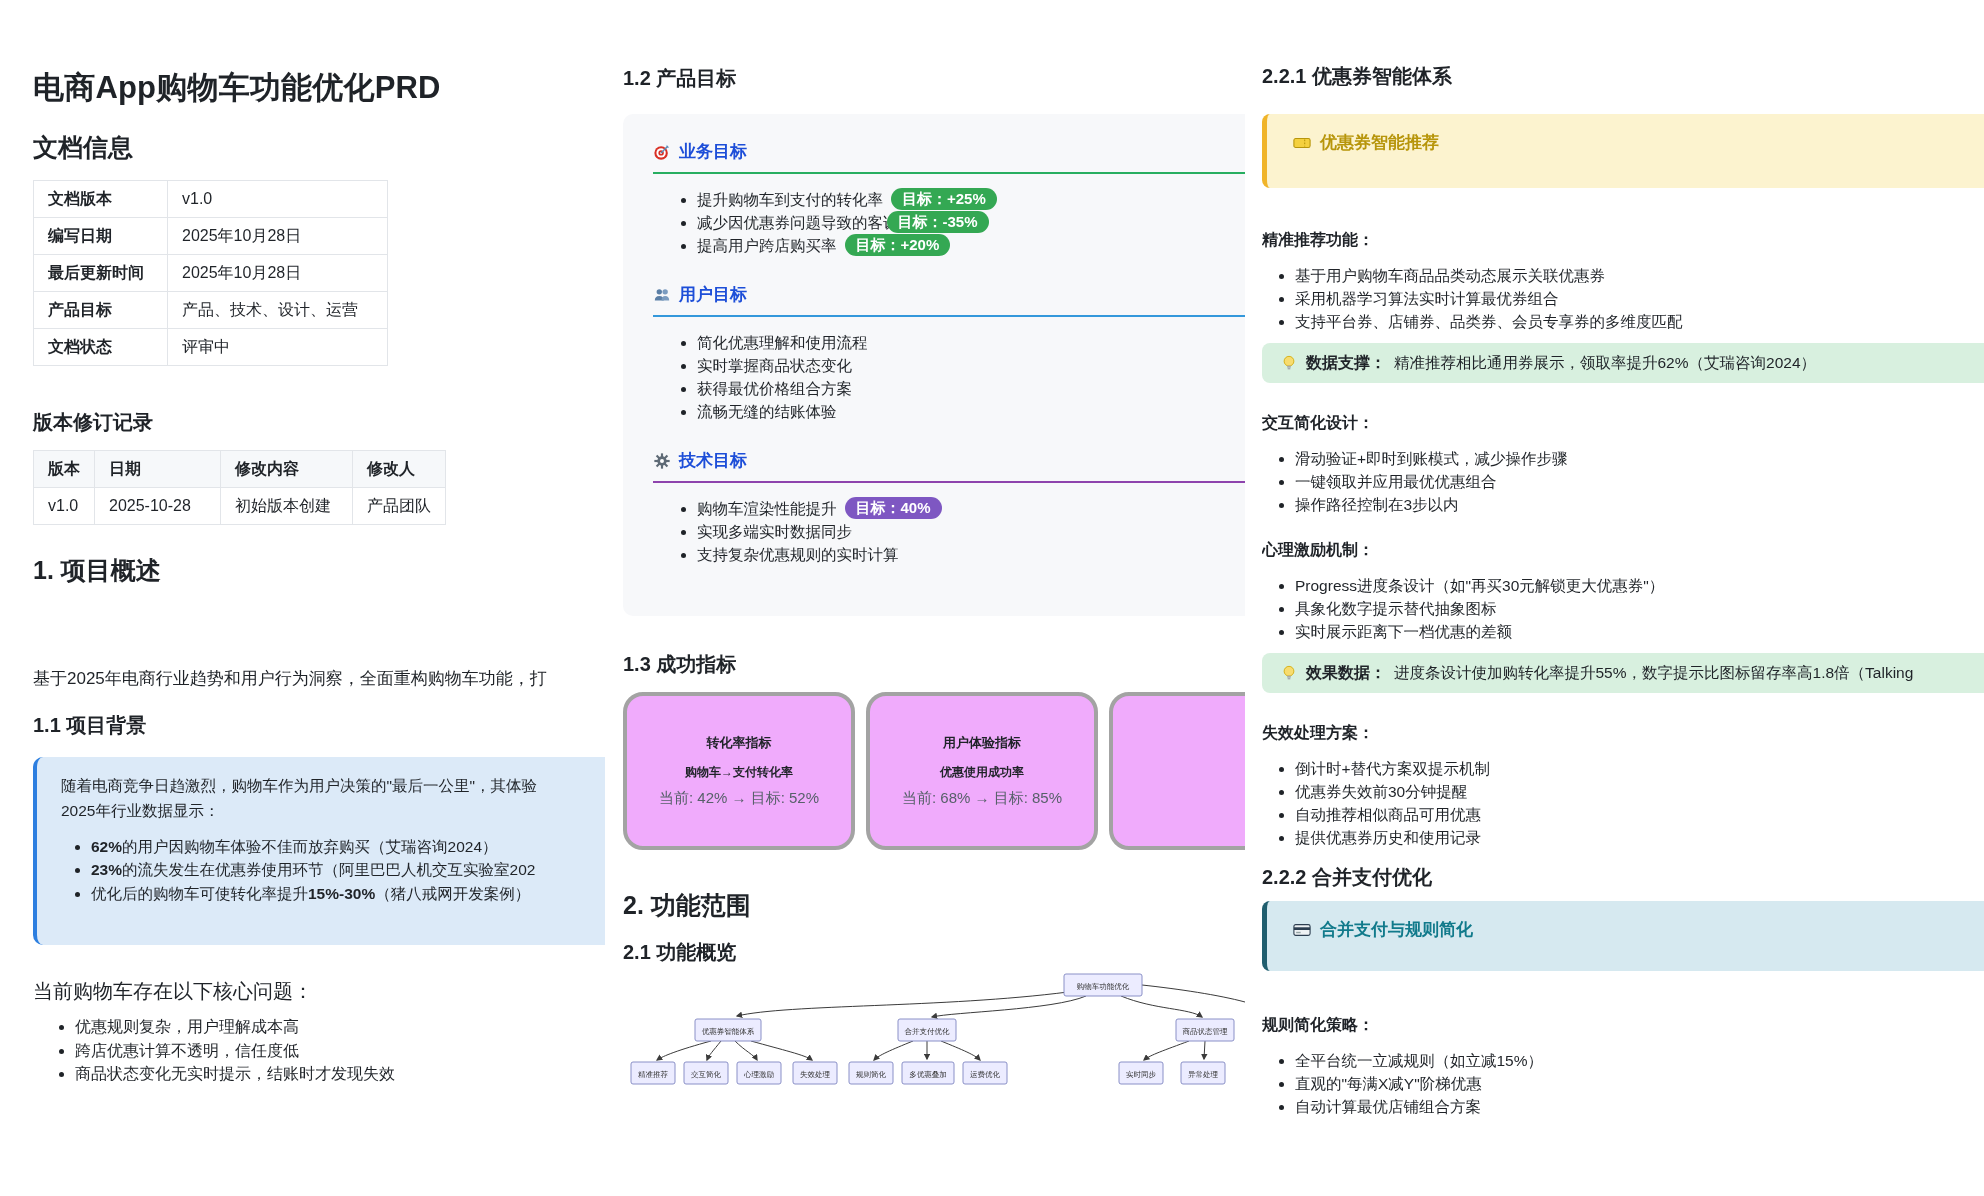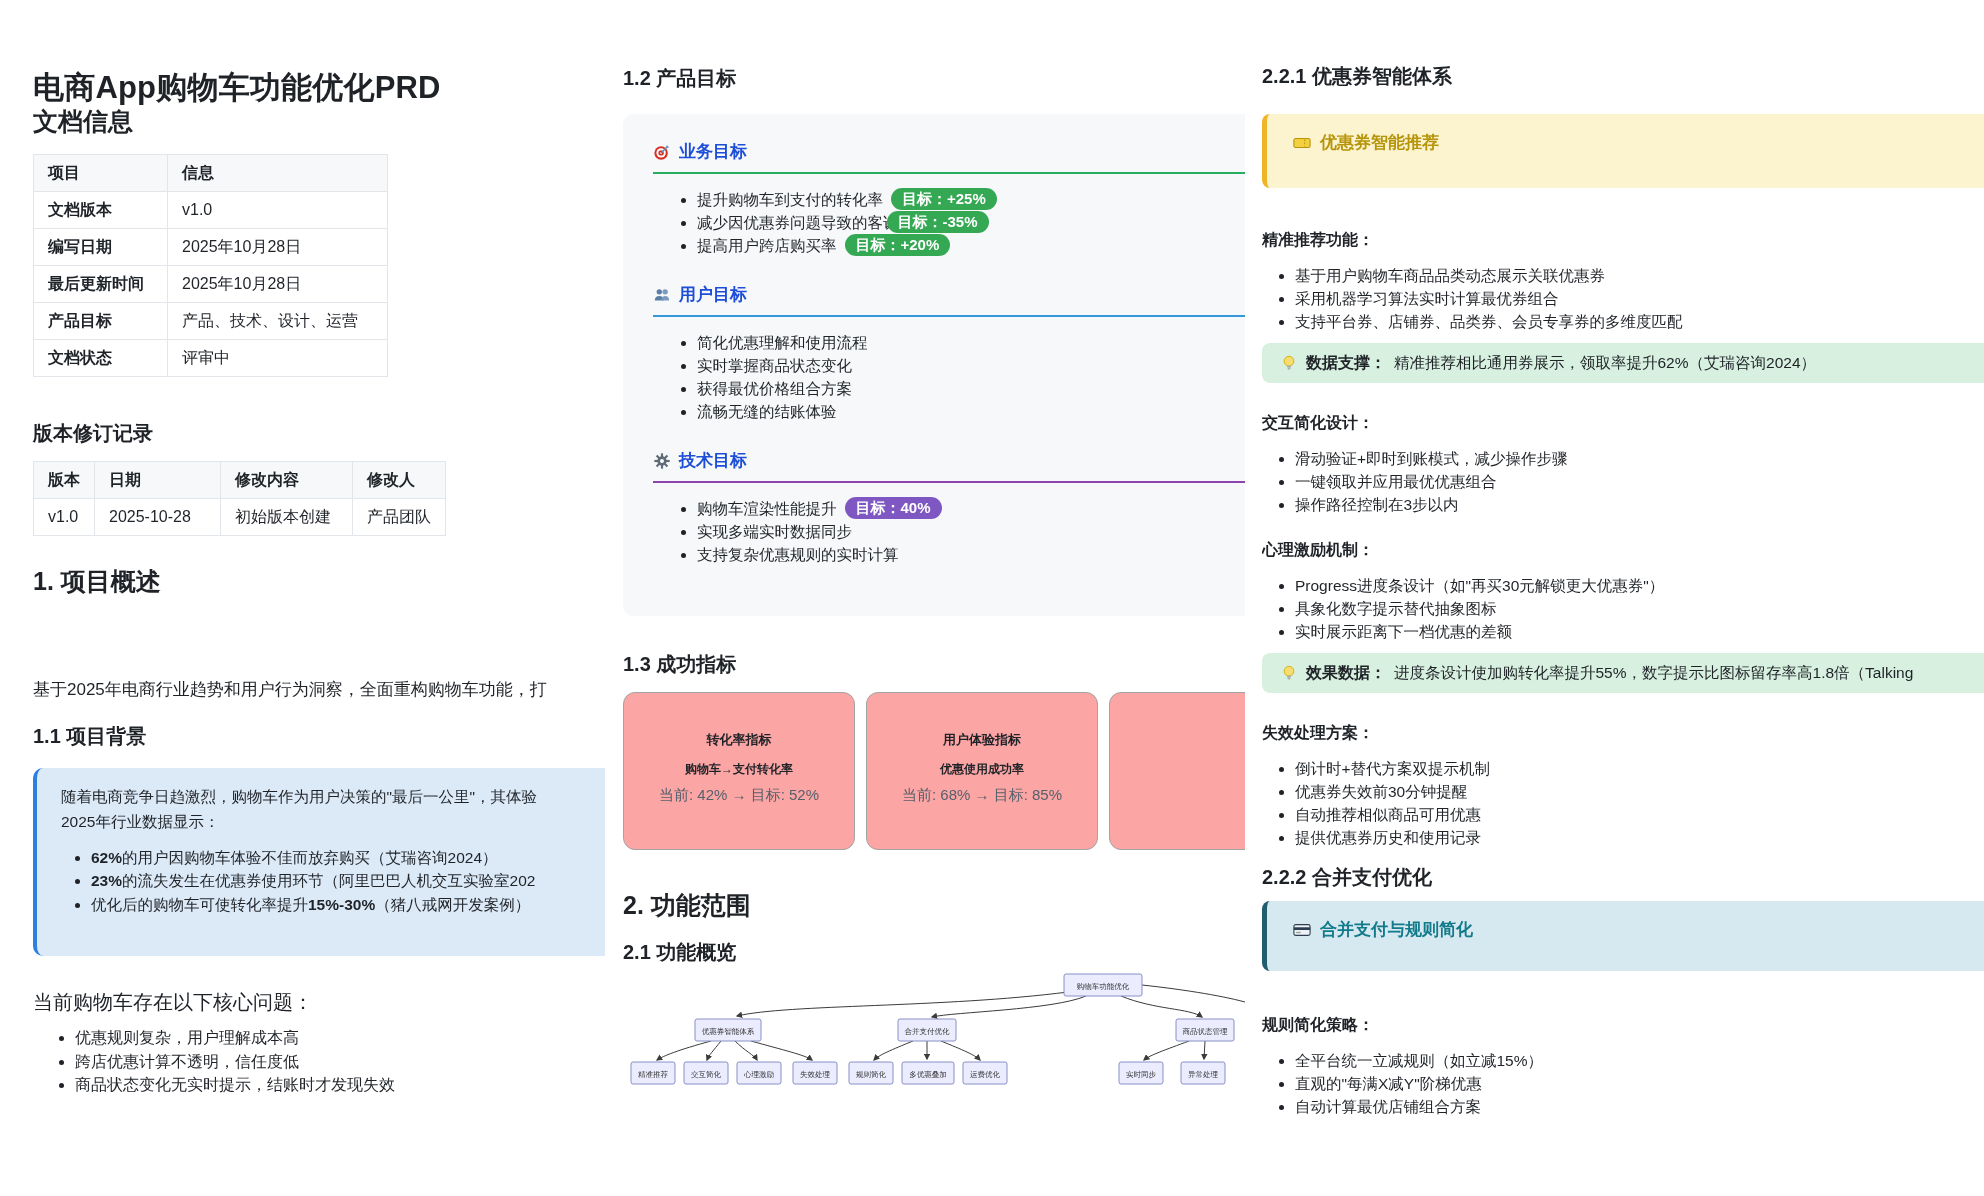--- a/index.html
+++ b/index.html
@@ -21,21 +21,21 @@
 
   
   table { border-collapse:collapse; font-size:16px; }
   th, td { border:1px solid #e2e5e9; padding:8px 14px; text-align:left; line-height:20px; white-space:nowrap; }
   th { background:#f6f8fa; font-weight:bold; }
   #doc-info-table { margin-top:18px; }
   #doc-info-table th:first-child, #doc-info-table td:first-child { width:134px; }
   #doc-info-table th:last-child,  #doc-info-table td:last-child  { width:220px; }
   #revision-table { margin-top:16px; }
 
-  .h2-docinfo { }
+  .h2-docinfo { margin-top:26px; }
   .h3-revision { margin-top:44px; }
   .h2-overview { margin-top:30px; }
   .intro-para { margin-top:82px; font-size:17px; line-height:24px; white-space:nowrap; }
   .h3-background { margin-top:22px; }
 
   
   .callout-blue {
     margin-top:20px; width:752px; border-radius:10px;
     background:#dceaf8; border-left:4px solid #2d7fe0;
     padding:16px 24px 40px 24px; font-size:15.5px; line-height:25px;
@@ -61,22 +61,22 @@
   .pill {
     display:inline-block; color:#fff; font-size:15px; font-weight:bold;
     border-radius:13px; padding:3px 11px; margin-left:8px; line-height:16px;
     position:relative; top:-1px; white-space:nowrap;
   }
   .pill.overlap { margin-left:-12px; }
 
   .h3-metrics { margin-top:36px; }
   .metric-row { margin-top:16px; display:flex; gap:11px; }
   .metric-card {
-    width:232px; height:158px; flex:0 0 auto; background:#fca5a5;
-    border:1px solid #a3a3a3; border-radius:12px; text-align:center;
+    width:232px; height:158px; flex:0 0 auto; background:#f0abfc;
+    border:4px solid #a3a3a3; border-radius:20px; text-align:center;
   }
   .metric-label { margin-top:38px; font-size:13px; font-weight:bold; }
   .metric-title { margin-top:12px; font-size:12px; font-weight:bold; }
   .metric-sub   { margin-top:8px;  font-size:15px; color:#57606a; }
 
   .h2-scope { margin-top:40px; }
   .h3-overview2 { margin-top:20px; }
   .diagram-wrap { margin-top:8px; }
   .diagram-node rect { fill:#ececff; stroke:#8a90c7; stroke-width:1; }
   .diagram-node text { font-size:7.5px; fill:#333; text-anchor:middle; font-family:"Liberation Sans",sans-serif; }
@@ -122,24 +122,20 @@
 <div id="page">
 
   <div class="col" id="col1">
     <div class="inner">
       <h1>电商App购物车功能优化PRD</h1>
 
       <h2 class="h2-docinfo">文档信息</h2>
 
       <table id="doc-info-table">
         <tbody>
-            <tr>
-          <th>项目</th>
-          <th>信息</th>
-        </tr>
         <tr>
           <td style="font-weight:bold">文档版本</td>
           <td>v1.0</td>
         </tr>
         <tr>
           <td style="font-weight:bold">编写日期</td>
           <td>2025年10月28日</td>
         </tr>
         <tr>
           <td style="font-weight:bold">最后更新时间</td>

